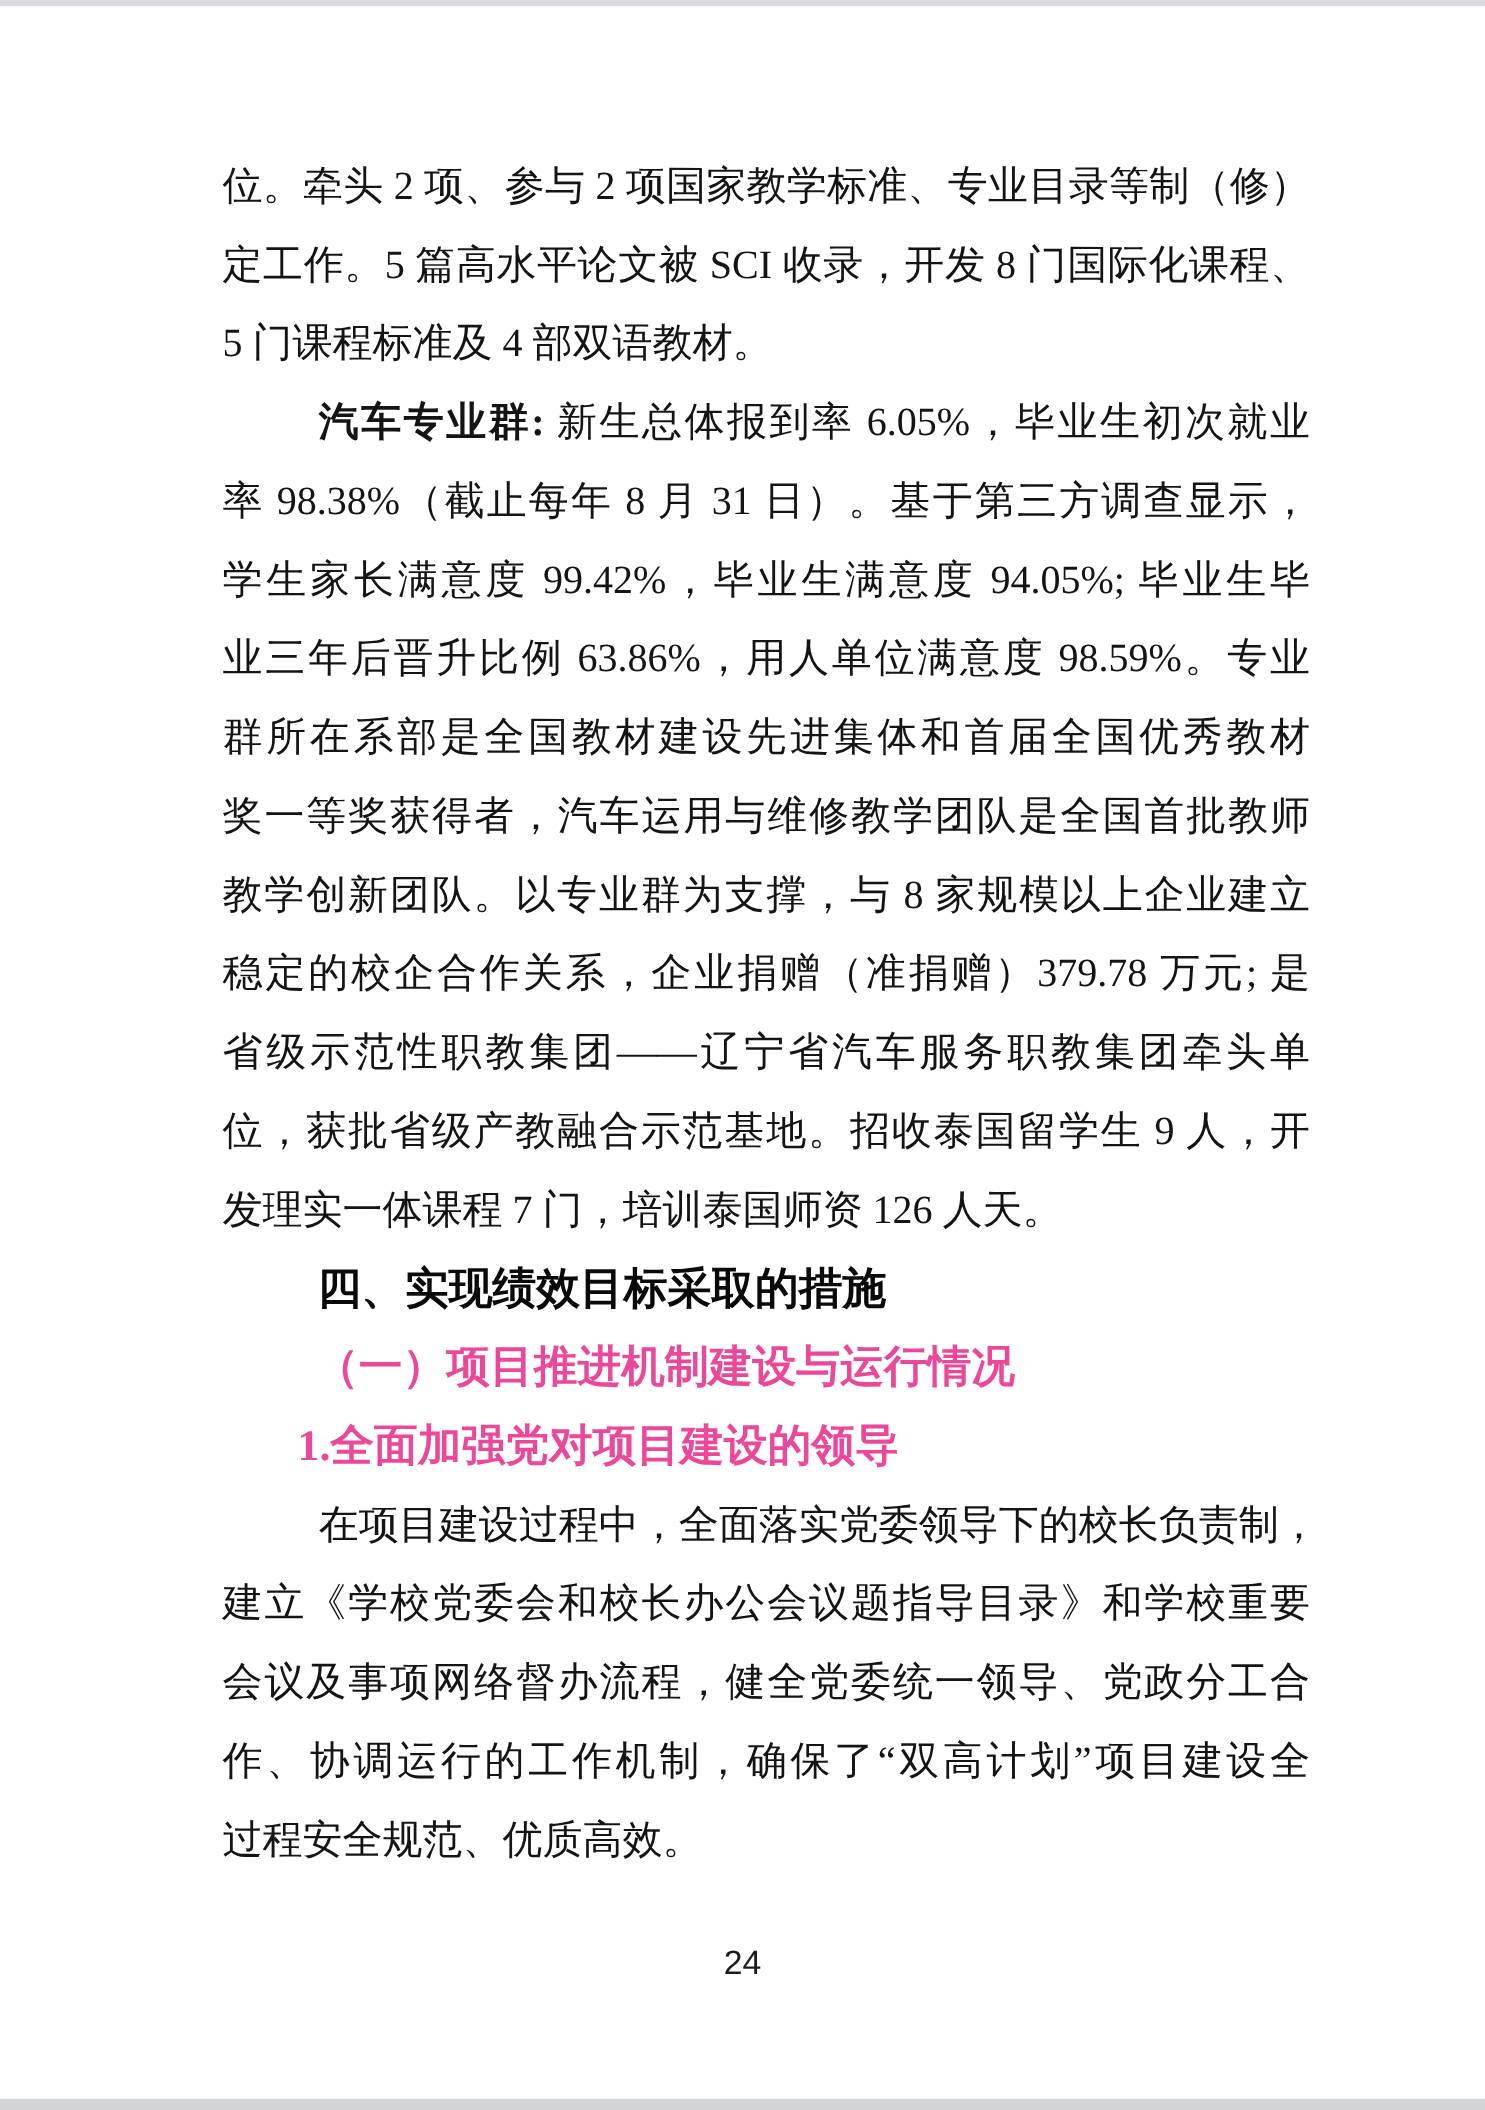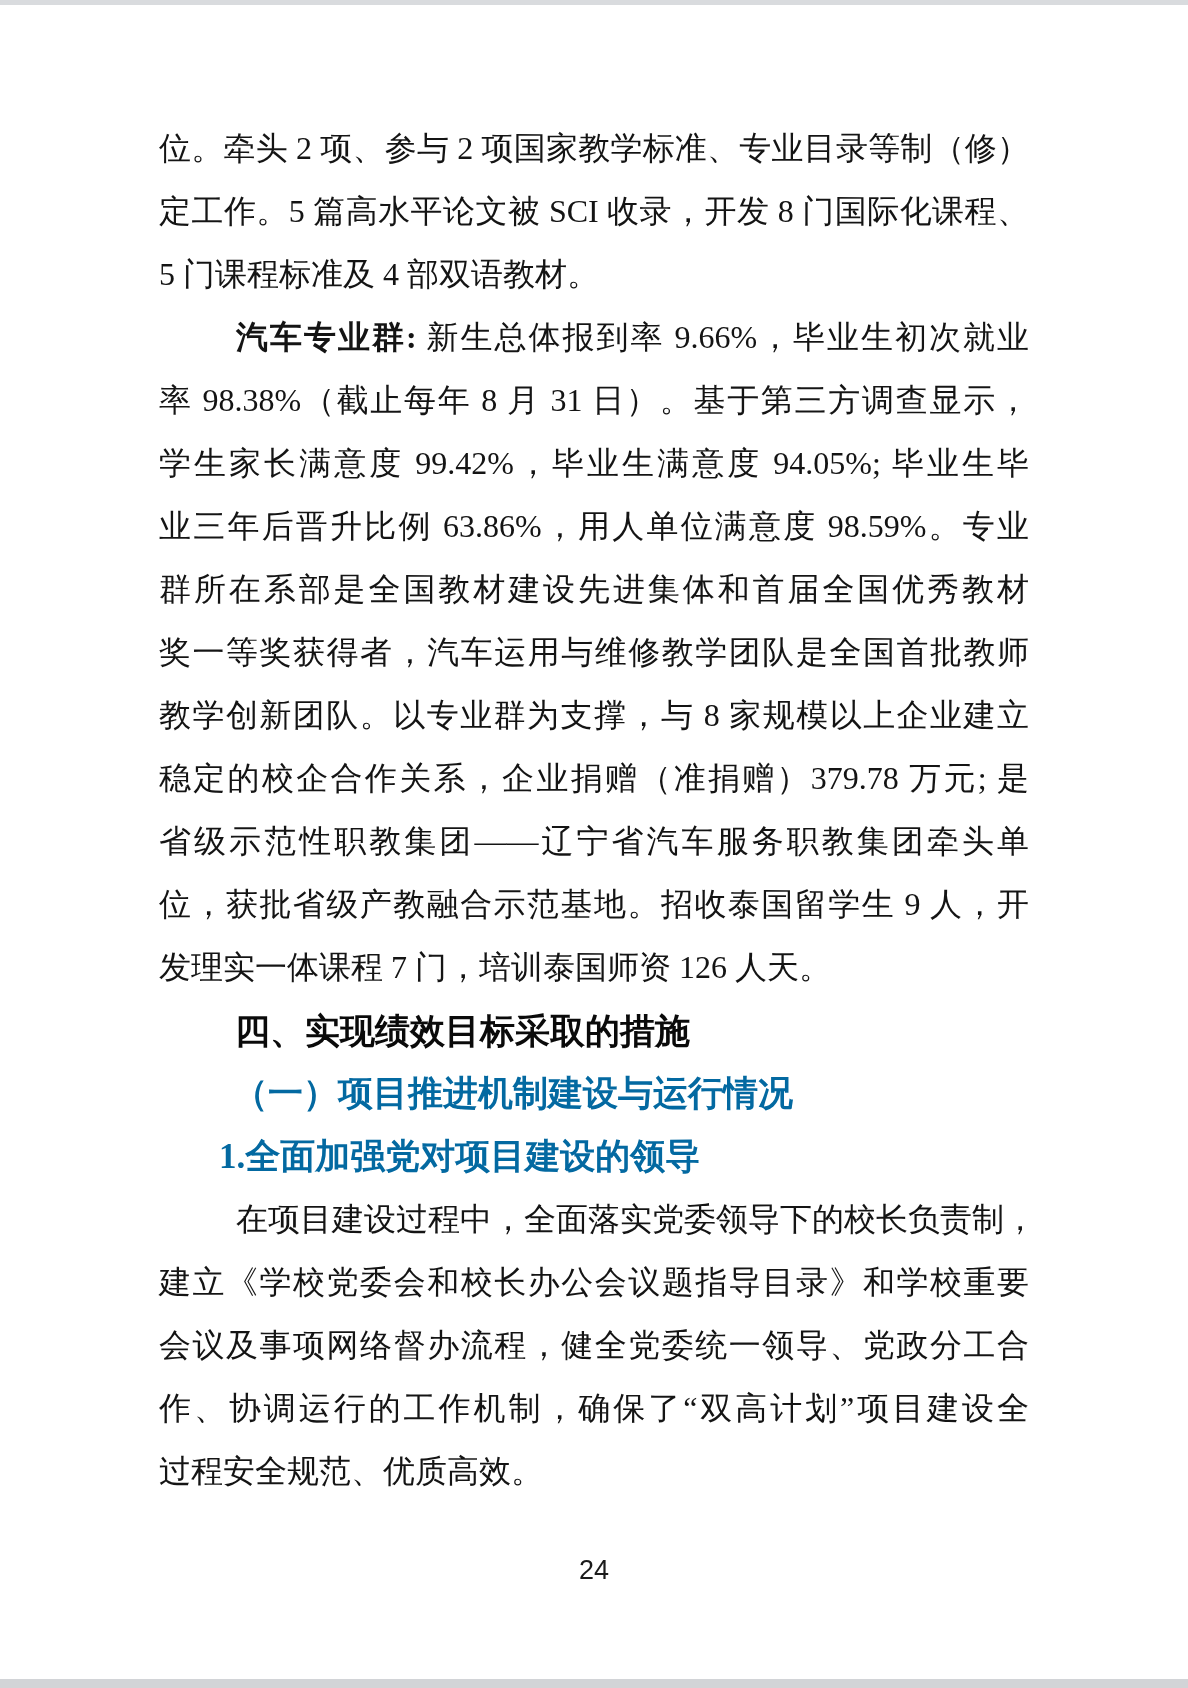--- a/index.html
+++ b/index.html
@@ -17,21 +17,21 @@
   .edge-strip {
     position: absolute;
     left: 0;
     width: 100%;
   }
   #edge-top   { top: 0; height: 5px; background: #d9dbde; }
   #edge-bottom{ bottom: 0; height: 9px; background: #d2d4d7; }
 
   #textblock {
     position: absolute;
-    left: 159px;
+    left: 178px;
     top: 117px;
     width: 870px;
   }
 
   .line {
     height: 63px;
     line-height: 63px;
     font-size: 32px;
     white-space: nowrap;
     text-align: justify;
@@ -49,21 +49,21 @@
     padding-left: 76px;
     text-align: right;
     text-align-last: left;
     color: #0a0a0a;
   }
   .line.h2, .line.h3 {
     font-weight: bold;
     font-size: 35px;
     text-align: left;
     text-align-last: left;
-    color: #0369a1;
+    color: #ec4899;
   }
   .line.h2 { padding-left: 74px; }
   .line.h3 { padding-left: 60px; }
 
   #pagenum {
     position: absolute;
     top: 1550px;
     left: 0;
     width: 100%;
     height: 40px;
@@ -77,21 +77,21 @@
 </style>
 </head>
 <body>
 
 <div id="edge-top" class="edge-strip"></div>
 
 <div id="textblock">
     <div class="line "><span>位。牵头 2 项、参与 2 项国家教学标准、专业目录等制（修）</span></div>
     <div class="line "><span>定工作。5 篇高水平论文被 SCI 收录，开发 8 门国际化课程、</span></div>
     <div class="line end"><span>5 门课程标准及 4 部双语教材。</span></div>
-    <div class="line ind"><span class="lead">汽车专业群:</span><span> 新生总体报到率 9.66%，毕业生初次就业</span></div>
+    <div class="line ind"><span class="lead">汽车专业群:</span><span> 新生总体报到率 6.05%，毕业生初次就业</span></div>
     <div class="line "><span>率 98.38%（截止每年 8 月 31 日）。基于第三方调查显示，</span></div>
     <div class="line "><span>学生家长满意度 99.42%，毕业生满意度 94.05%; 毕业生毕</span></div>
     <div class="line "><span>业三年后晋升比例 63.86%，用人单位满意度 98.59%。专业</span></div>
     <div class="line "><span>群所在系部是全国教材建设先进集体和首届全国优秀教材</span></div>
     <div class="line "><span>奖一等奖获得者，汽车运用与维修教学团队是全国首批教师</span></div>
     <div class="line "><span>教学创新团队。以专业群为支撑，与 8 家规模以上企业建立</span></div>
     <div class="line "><span>稳定的校企合作关系，企业捐赠（准捐赠）379.78 万元; 是</span></div>
     <div class="line "><span>省级示范性职教集团——辽宁省汽车服务职教集团牵头单</span></div>
     <div class="line "><span>位，获批省级产教融合示范基地。招收泰国留学生 9 人，开</span></div>
     <div class="line end"><span>发理实一体课程 7 门，培训泰国师资 126 人天。</span></div>

